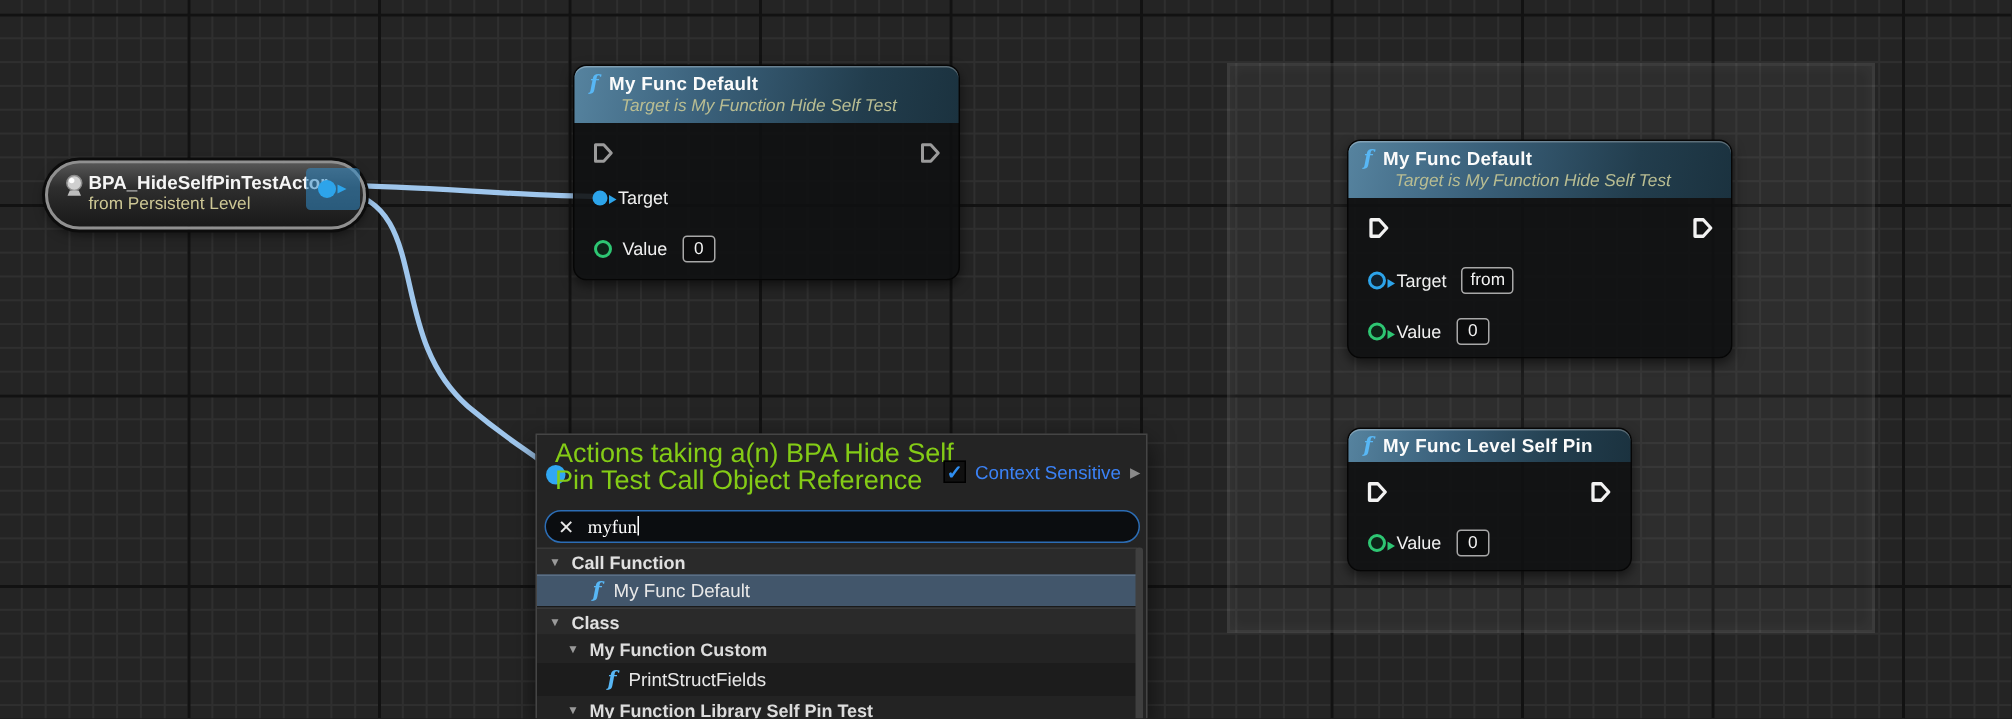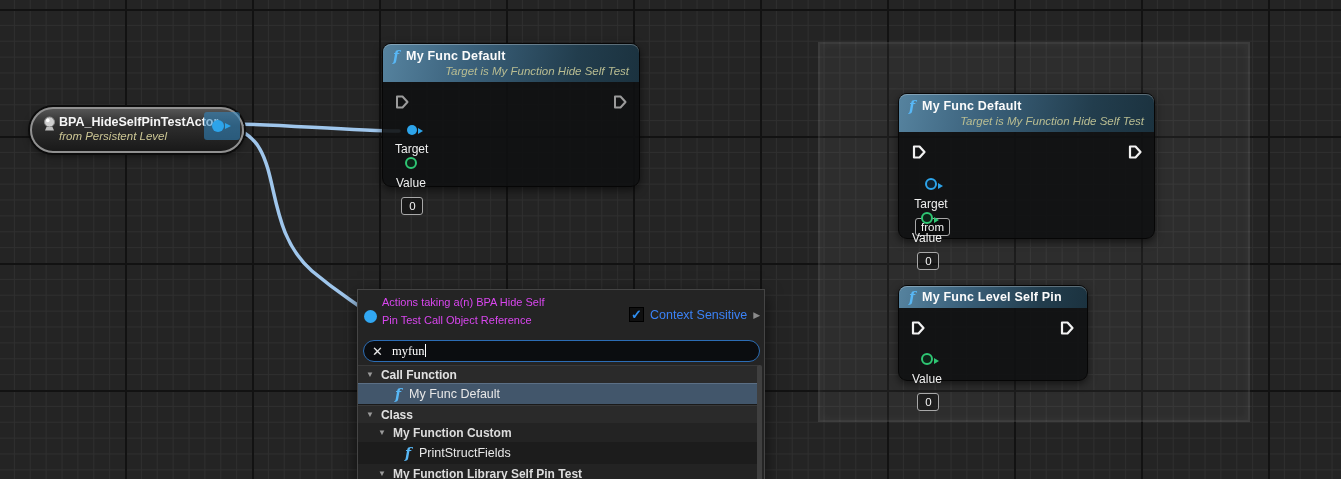--- a/index.html
+++ b/index.html
@@ -40,23 +40,23 @@
     border-radius:8px 8px 0 0;
     box-shadow:inset 0 1px 0 rgba(255,255,255,0.28);
     padding:5px 10px 5px 10px;
   }
   .node-title-row{display:flex;align-items:center;gap:7px;}
   .fn-glyph{
     font-family:"DejaVu Serif",serif;font-style:italic;font-weight:bold;
     color:#58b7f5;font-size:14px;line-height:12px;
   }
   .node-title{font-size:12.5px;font-weight:bold;color:#fbfbfb;letter-spacing:0.2px;}
-  .node-subtitle{font-size:11.5px;font-style:italic;color:#b9bd92;margin:2px 0 0 35px;text-align:right;}
+  .node-subtitle{font-size:11.5px;font-style:italic;color:#b9bd92;margin:2px 0 0 21px;}
   .exec-pin{position:absolute;width:16px;height:16px;}
-  .pin-row{position:absolute;display:flex;align-items:center;gap:7px;font-size:12px;color:#f0f0f0;flex-direction:column;}
+  .pin-row{position:absolute;display:flex;align-items:center;gap:7px;font-size:12px;color:#f0f0f0;}
   .pin-dot{position:relative;width:10px;height:10px;border-radius:50%;flex:0 0 auto;}
   .pin-dot::after{
     content:"";position:absolute;left:11px;top:2.5px;width:0;height:0;
     border-left:5px solid currentColor;border-top:3px solid transparent;border-bottom:3px solid transparent;
   }
   .pin-dot.filled-blue{background:#2da4ea;color:#2da4ea;}
   .pin-dot.hollow-blue{background:#10212e;border:2px solid #2da4ea;color:#2da4ea;width:8px;height:8px;}
   .pin-dot.hollow-green{background:#0d2418;border:2px solid #2ec673;color:#2ec673;width:8px;height:8px;}
   .pin-dot.no-arrow::after{display:none;}
   .value-box{
@@ -69,40 +69,40 @@
     position:absolute;left:30px;top:107px;width:214px;height:46px;z-index:5;
     border-radius:23px;
     background:linear-gradient(#555 0%,#2e2e2e 38%,#191919 100%);
     border:2px solid #909090;
     box-shadow:0 0 0 2px #0c0c0c,0 3px 7px rgba(0,0,0,0.55);
     box-sizing:border-box;
   }
   .actor-inner{position:relative;width:100%;height:100%;}
   .actor-icon{position:absolute;left:10px;top:7px;}
   .actor-title{position:absolute;left:27px;top:6px;font-size:12.5px;font-weight:bold;color:#f5f5f5;white-space:nowrap;}
-  .actor-subtitle{position:absolute;left:27px;top:21px;font-size:11.5px;font-style:italic;color:#cdc795;white-space:nowrap;}
+  .actor-subtitle{position:absolute;left:27px;top:21px;font-size:11.5px;color:#cdc795;white-space:nowrap;}
   .pin-hover-box{
     position:absolute;left:172px;top:3px;width:36px;height:28px;border-radius:3px;
     background:rgba(50,138,198,0.55);
   }
   .actor-out-pin{position:absolute;left:180px;top:11px;width:12px;height:12px;border-radius:50%;
     background:#2da4ea;color:#2da4ea;}
   .actor-out-pin::after{
     content:"";position:absolute;left:13px;top:3px;width:0;height:0;
     border-left:6px solid currentColor;border-top:3.5px solid transparent;border-bottom:3.5px solid transparent;
   }
   
   .ctx-menu{
     position:absolute;left:357px;top:289px;width:408px;height:191px;z-index:10;
     background:#242424;border:1px solid #454545;box-sizing:border-box;
     box-shadow:0 6px 16px rgba(0,0,0,0.6);
   }
   .ctx-header{position:relative;height:48px;}
   .ctx-dot{position:absolute;left:6px;top:20px;width:13px;height:13px;border-radius:50%;background:#31a7f2;}
-  .ctx-title{position:absolute;left:24px;top:4px;font-size:11px;line-height:17.5px;color:#d946ef;}
+  .ctx-title{position:absolute;left:12px;top:4px;font-size:18px;line-height:17.5px;color:#84cc16;}
   .ctx-cs{position:absolute;left:271px;top:17px;display:flex;align-items:center;gap:6px;}
   .cs-checkbox{
     width:15px;height:15px;background:#101010;border:1px solid #000;box-sizing:border-box;
     color:#2f8ef0;font-size:13px;font-weight:bold;line-height:13px;text-align:center;
   }
   .cs-label{font-size:12.5px;color:#3b82f6;white-space:nowrap;}
   .cs-arrow{font-size:9px;color:#8a8a8a;}
   .ctx-search{
     position:absolute;left:5px;top:50px;width:397px;height:22px;box-sizing:border-box;
     background:#0b0d10;border:1.5px solid #2c6db5;border-radius:12px;

